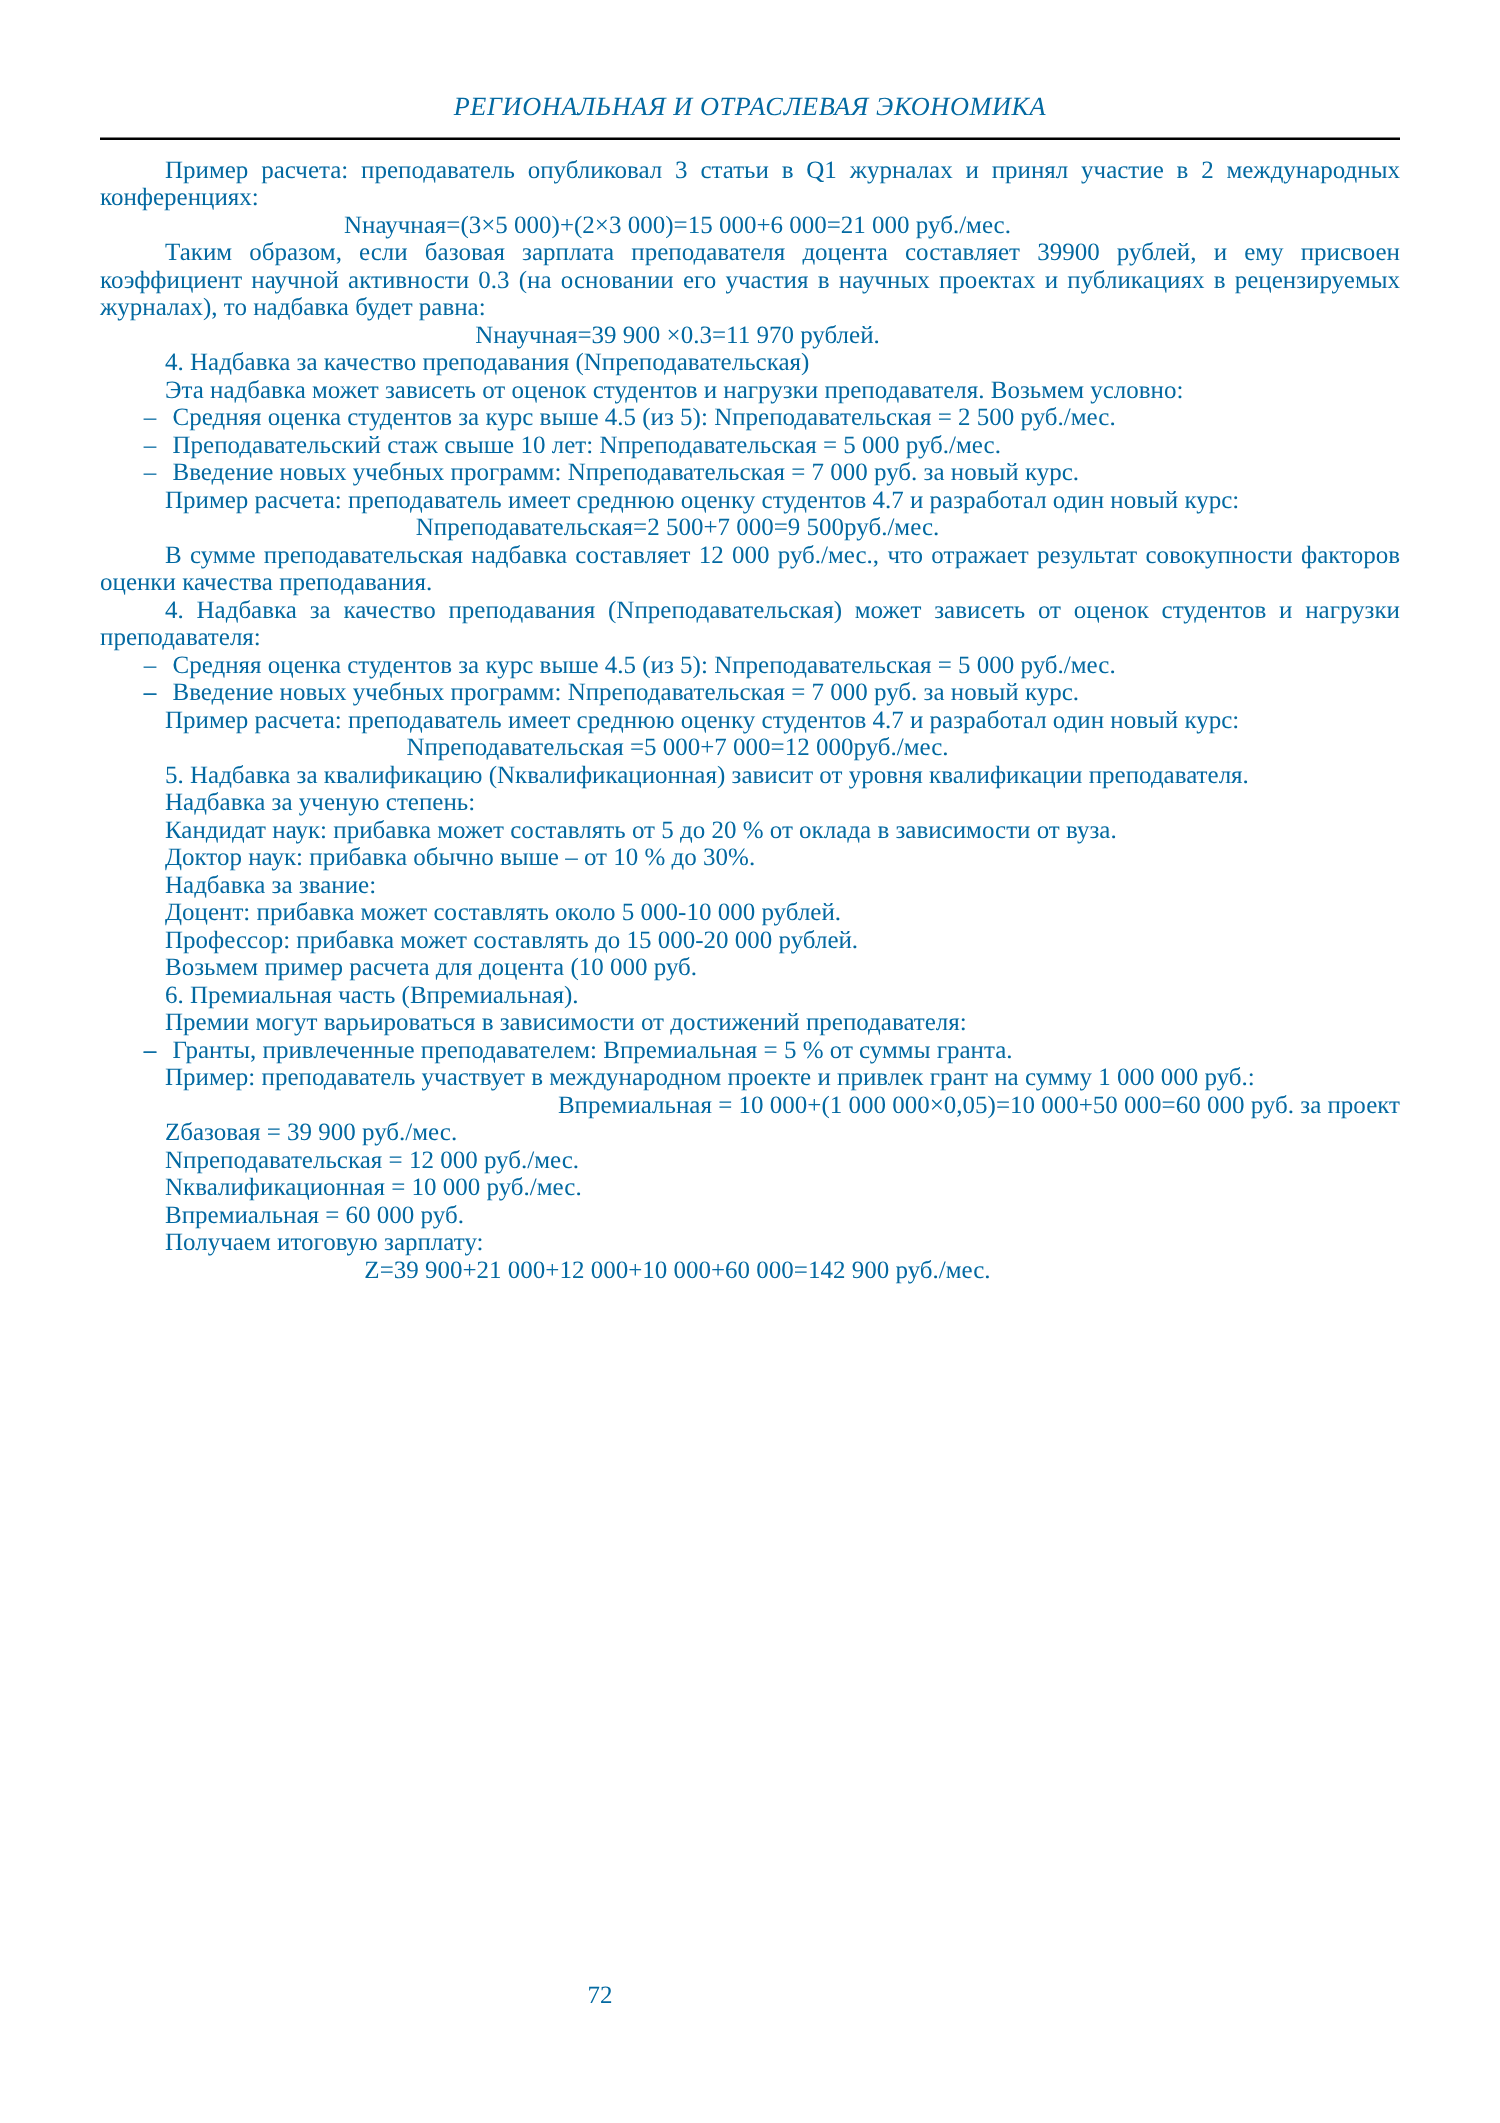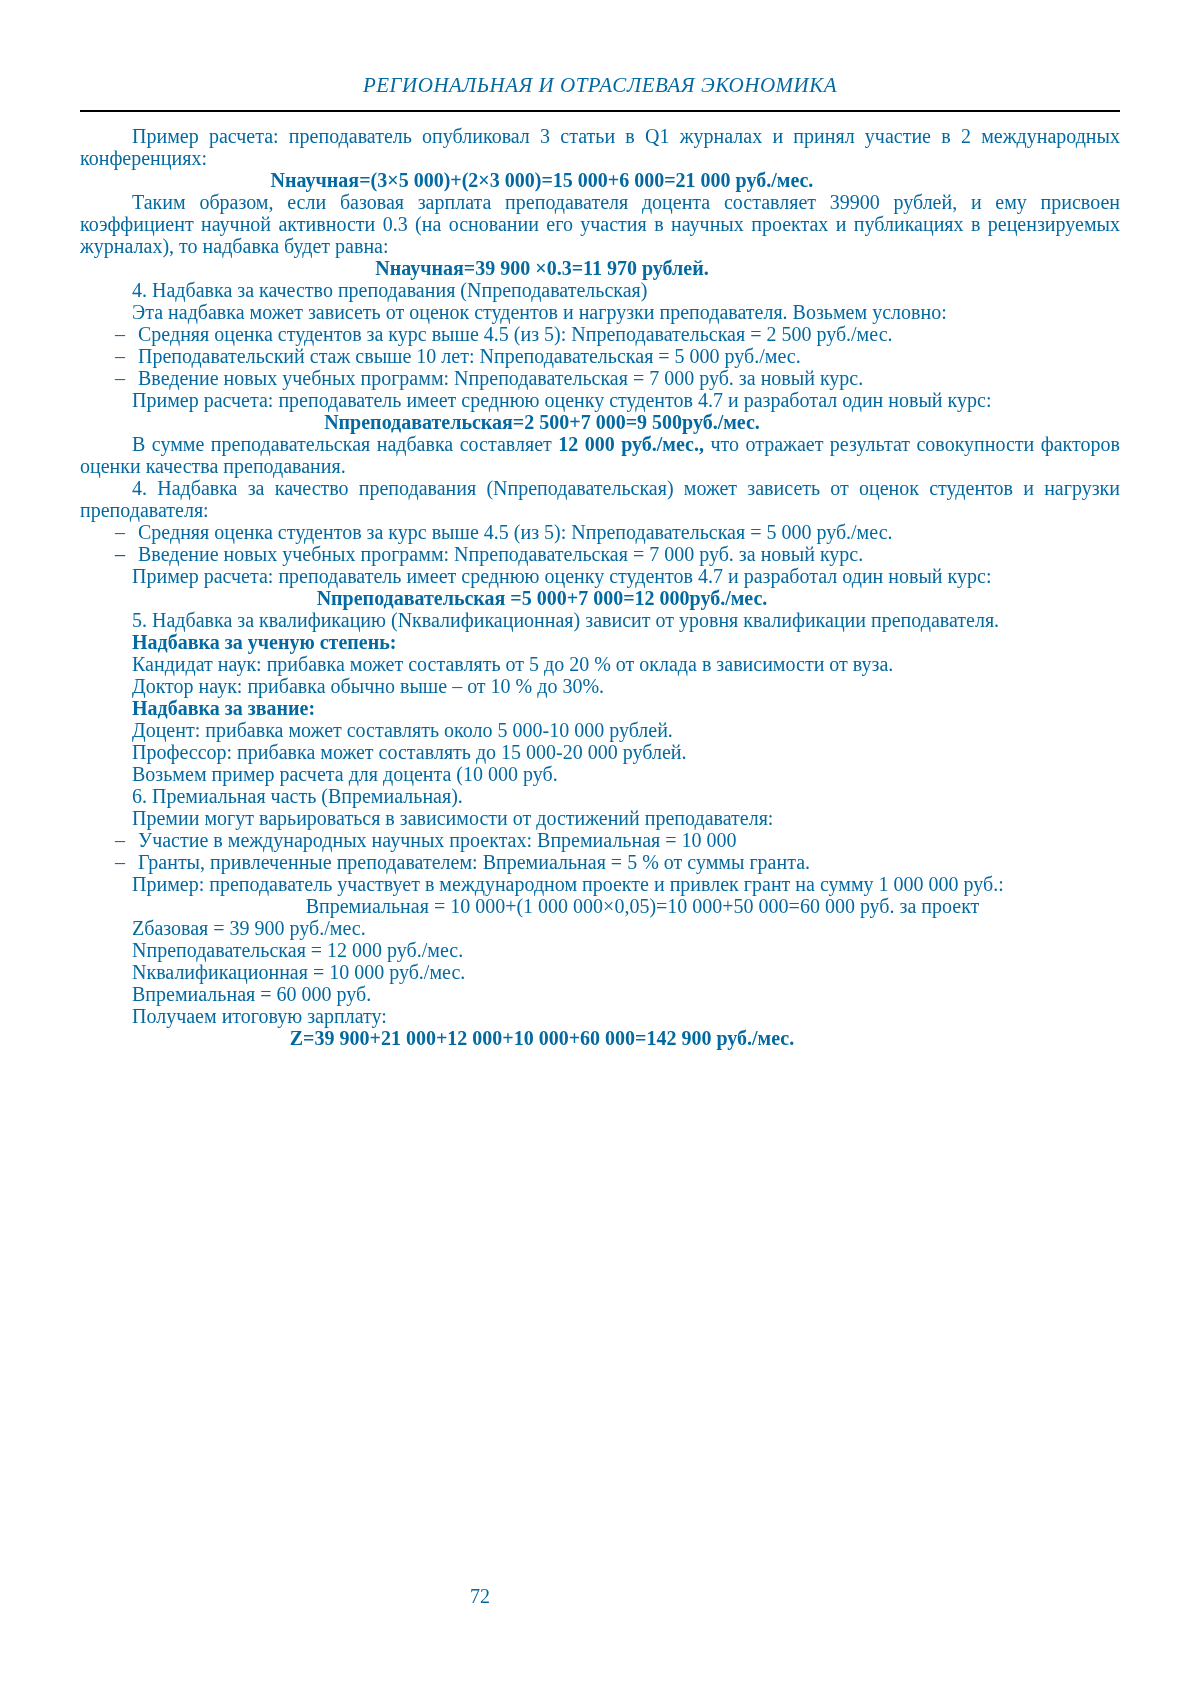--- a/index.html
+++ b/index.html
@@ -50,24 +50,24 @@
     text-indent: 0;
     padding-left: 58px;
   }
   .blk.bullet .dash {
     position: absolute;
     left: 35px;
     top: 0;
   }
   .blk.mathline {
     text-indent: 0;
-    text-align: center;
+    text-align: right;
     padding-left: 85px;
   }
-  .b { font-weight: bold; }
+  .b { font-weight: normal; }
   .page-footer {
     position: absolute;
     left: 0;
     width: 960px;
     top: 1585px;
     text-align: center;
     font-size: 20px;
   }
 </style>
 </head>
@@ -99,21 +99,21 @@
         <p class="blk p"><span>5. Надбавка за квалификацию (Nквалификационная) зависит от уровня квалификации преподавателя.</span></p>
         <p class="blk p"><span class="b">Надбавка за ученую степень:</span></p>
         <p class="blk p"><span>Кандидат наук: прибавка может составлять от 5 до 20 % от оклада в зависимости от вуза.</span></p>
         <p class="blk p"><span>Доктор наук: прибавка обычно выше – от 10 % до 30%.</span></p>
         <p class="blk p"><span class="b">Надбавка за звание:</span></p>
         <p class="blk p"><span>Доцент: прибавка может составлять около 5&nbsp;000-10&nbsp;000 рублей.</span></p>
         <p class="blk p"><span>Профессор: прибавка может составлять до 15&nbsp;000-20&nbsp;000 рублей.</span></p>
         <p class="blk p"><span>Возьмем пример расчета для доцента (10&nbsp;000 руб.</span></p>
         <p class="blk p"><span>6. Премиальная часть (Впремиальная).</span></p>
         <p class="blk p"><span>Премии могут варьироваться в зависимости от достижений преподавателя:</span></p>
-        <p class="blk bullet"><span class="dash">–</span><span>Участие в международных научных проектах: Впремиальная = 10&nbsp;000</span></p>
+        <p class="blk bullet"><span class="dash">–</span></p>
         <p class="blk bullet"><span class="dash">–</span><span>Гранты, привлеченные преподавателем: Впремиальная = 5 % от суммы гранта.</span></p>
         <p class="blk p"><span>Пример: преподаватель участвует в международном проекте и привлек грант на сумму 1&nbsp;000&nbsp;000 руб.:</span></p>
         <p class="blk mathline"><span>Впремиальная = 10&nbsp;000+(1&nbsp;000&nbsp;000×0,05)=10&nbsp;000+50&nbsp;000=60&nbsp;000 руб. за проект</span></p>
         <p class="blk p"><span>Zбазовая = 39&nbsp;900 руб./мес.</span></p>
         <p class="blk p"><span>Nпреподавательская = 12&nbsp;000 руб./мес.</span></p>
         <p class="blk p"><span>Nквалификационная = 10&nbsp;000 руб./мес.</span></p>
         <p class="blk p"><span>Впремиальная = 60&nbsp;000 руб.</span></p>
         <p class="blk p"><span>Получаем итоговую зарплату:</span></p>
         <p class="blk formula"><span class="b">Z=39&nbsp;900+21&nbsp;000+12&nbsp;000+10&nbsp;000+60&nbsp;000=142&nbsp;900 руб./мес.</span></p>
       </div>

